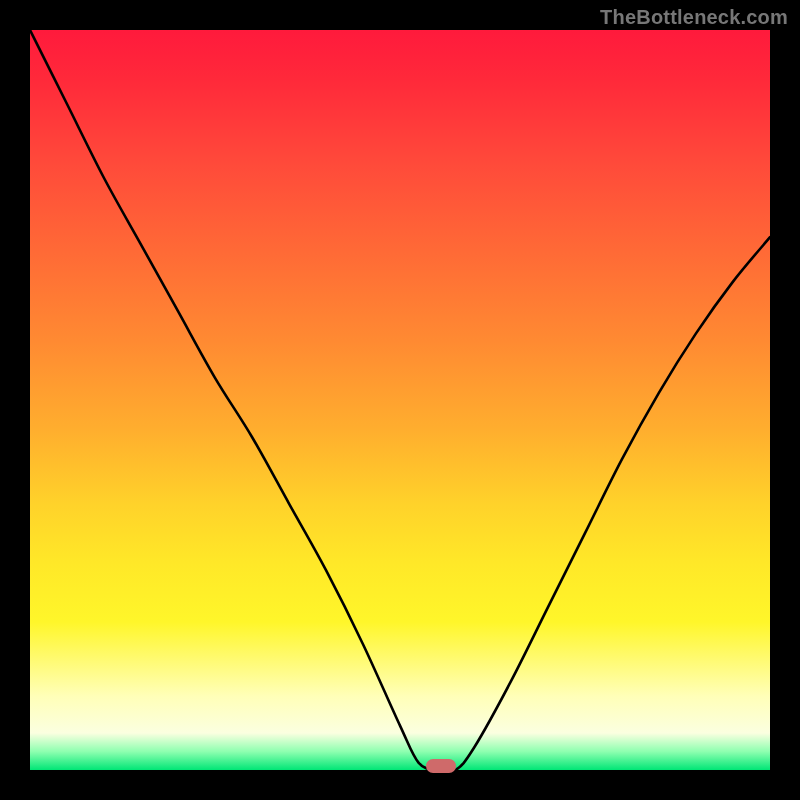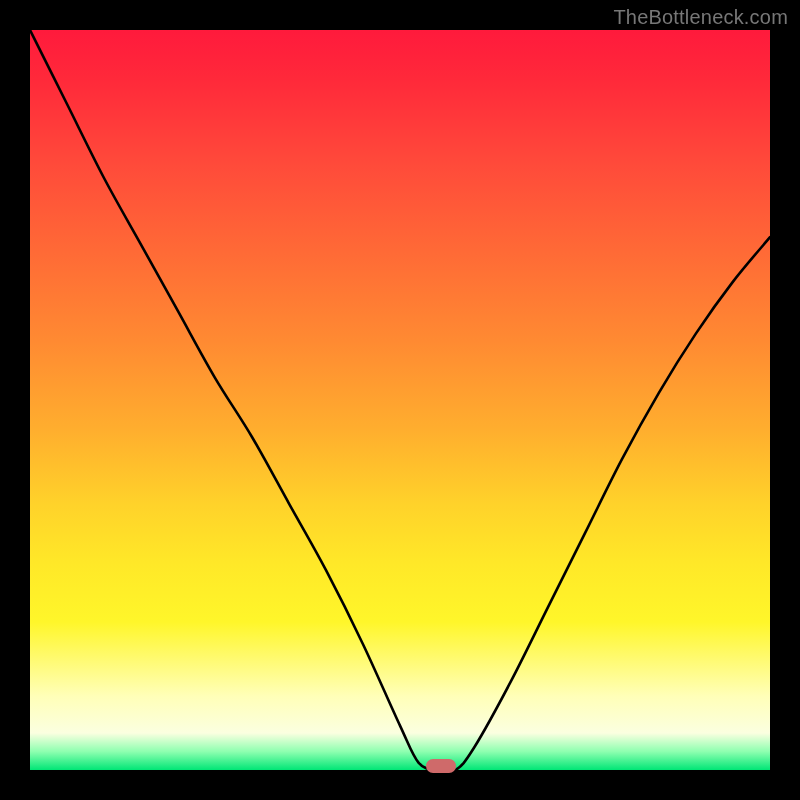--- a/index.html
+++ b/index.html
@@ -47,21 +47,21 @@
     top: 0;
     width: 740px;
     height: 740px;
   }
   .watermark {
     position: absolute;
     top: 6px;
     right: 12px;
     color: #777;
     font-size: 20px;
-    font-weight: 400;
+    font-weight: 700;
     letter-spacing: 0.2px;
     user-select: none;
   }
   .marker {
     position: absolute;
     width: 30px;
     height: 14px;
     border-radius: 7px;
     background: #cf6a6a;
     transform: translate(-50%, -50%);

